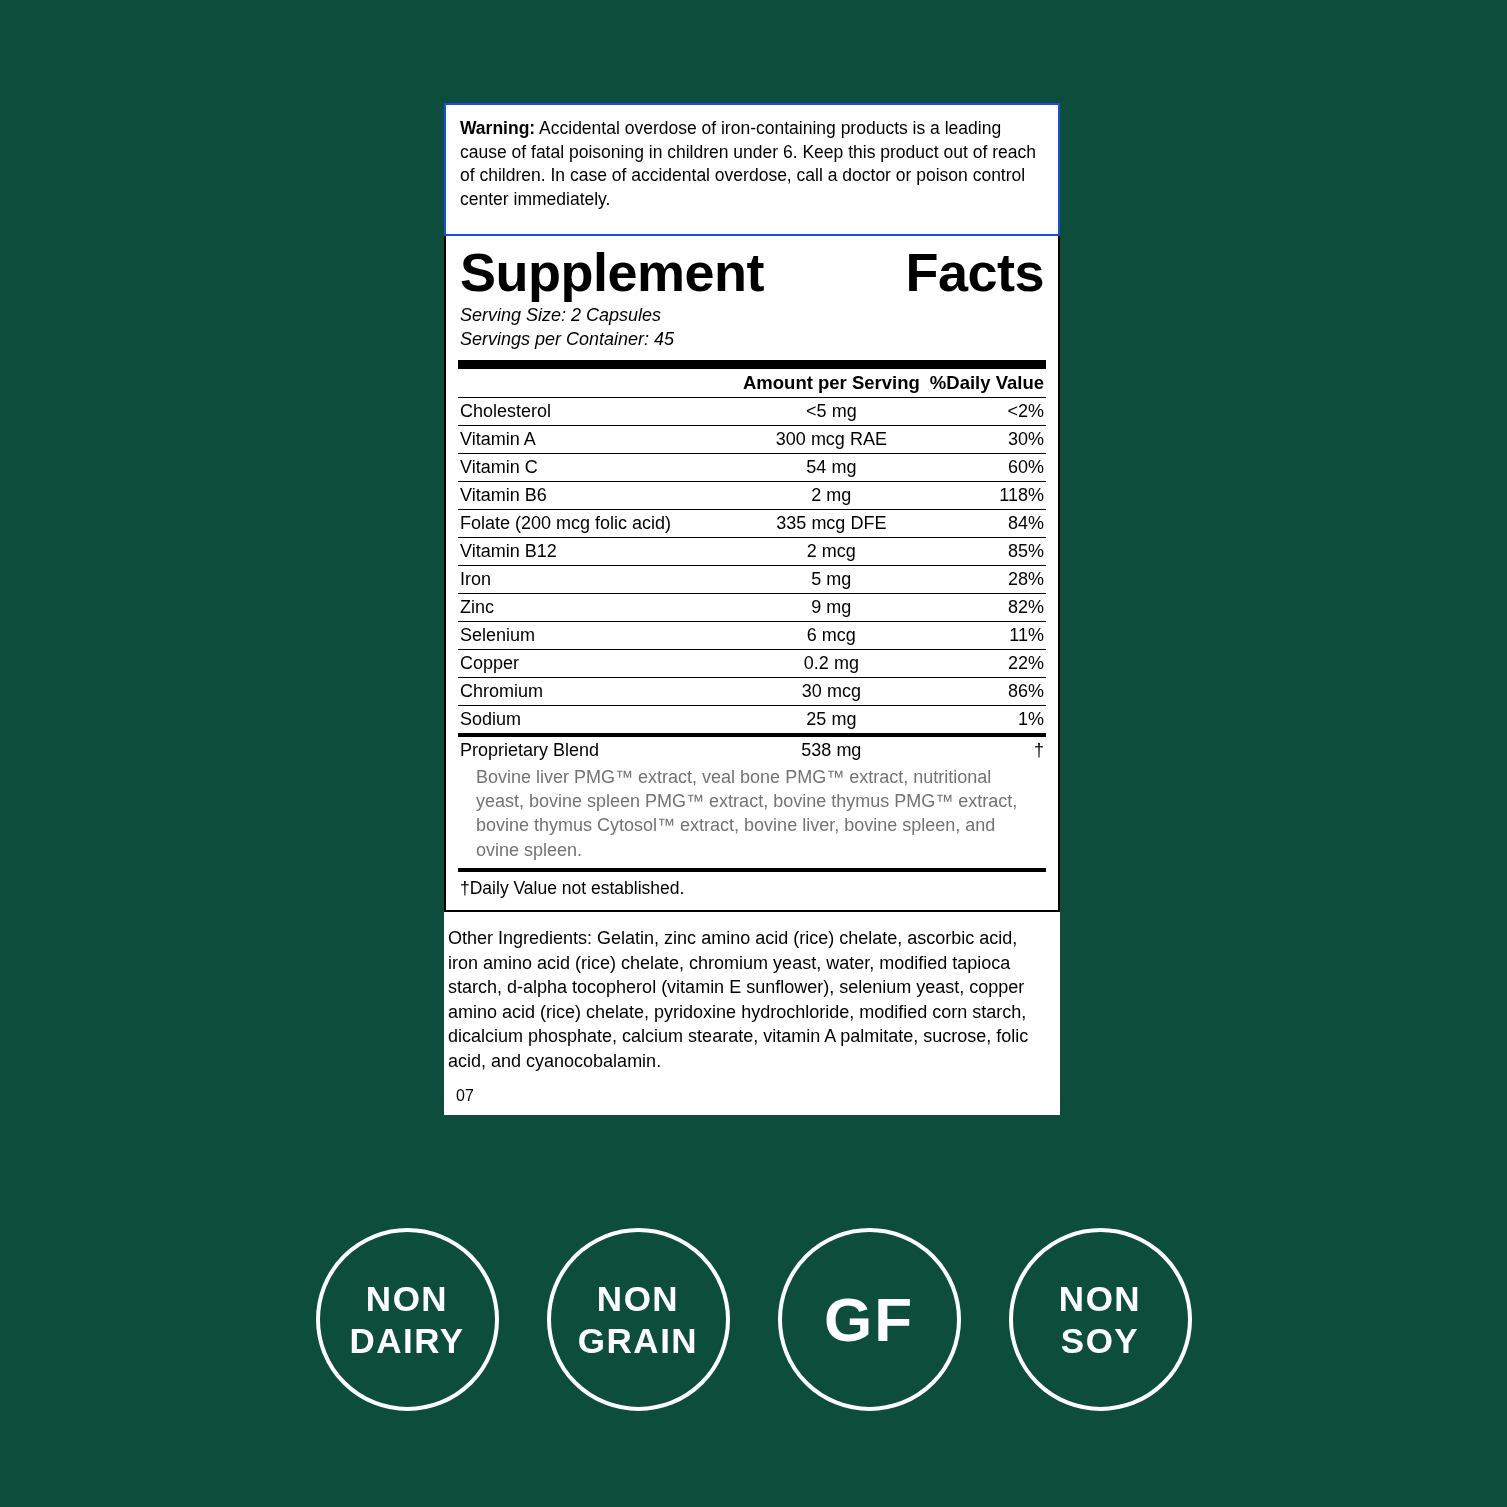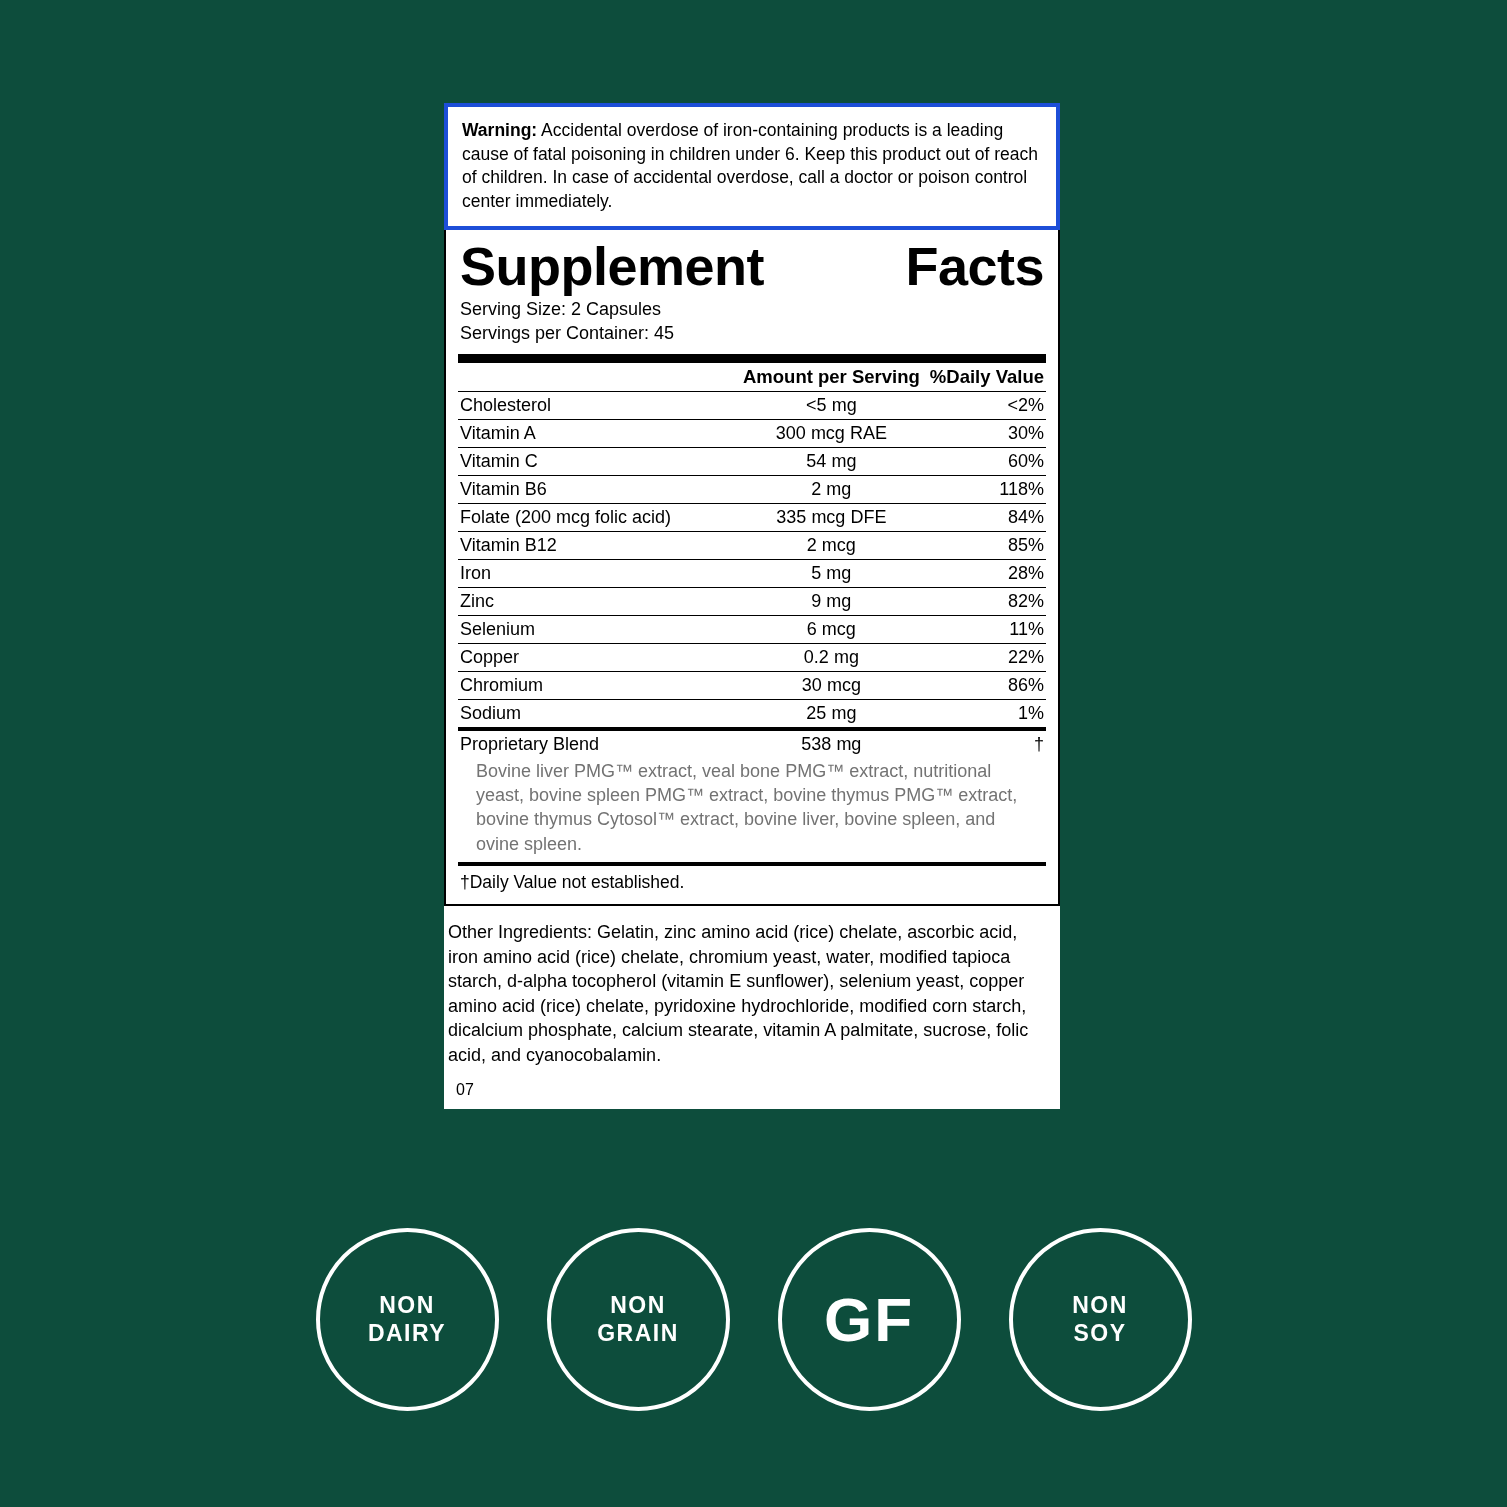--- a/index.html
+++ b/index.html
@@ -24,24 +24,24 @@
     position: absolute;
     left: 444px;
     top: 103px;
     width: 616px;
     background: #ffffff;
     box-sizing: border-box;
   }
 
   
   .warning-box {
-    border: 4px solid #1d4ed8;
+    border: 2px solid #1d4ed8;
     box-sizing: border-box;
     margin: 0;
-    padding: 12px 14px 12px 14px;
+    padding: 12px 14px 22px 14px;
   }
   .warning-text {
     font-size: 17.5px;
     line-height: 1.35;
     color: #000;
   }
   .warning-text b {
     font-weight: bold;
   }
 
@@ -63,20 +63,21 @@
     color: #000;
     padding: 0 2px 0 2px;
     gap: 12px;
   }
   .sf-serving {
     font-size: 18px;
     line-height: 1.33;
     color: #000;
     margin-top: 4px;
     padding-left: 2px;
+    font-style: italic;
   }
 
   .rule-thick {
     border-bottom: 9px solid #000;
     margin-top: 8px;
   }
   .rule-med {
     border-bottom: 4px solid #000;
   }
 
@@ -150,21 +151,21 @@
     display: flex;
     flex-direction: column;
     align-items: center;
     justify-content: center;
     color: #ffffff;
     box-sizing: border-box;
   }
   .badge span {
     display: block;
     font-weight: bold;
-    font-size: 23px;
+    font-size: 35px;
     letter-spacing: 1.5px;
     line-height: 1.18;
     text-align: center;
   }
   .badge.gf span {
     font-size: 62px;
     letter-spacing: 2px;
   }
 </style>
 </head>

